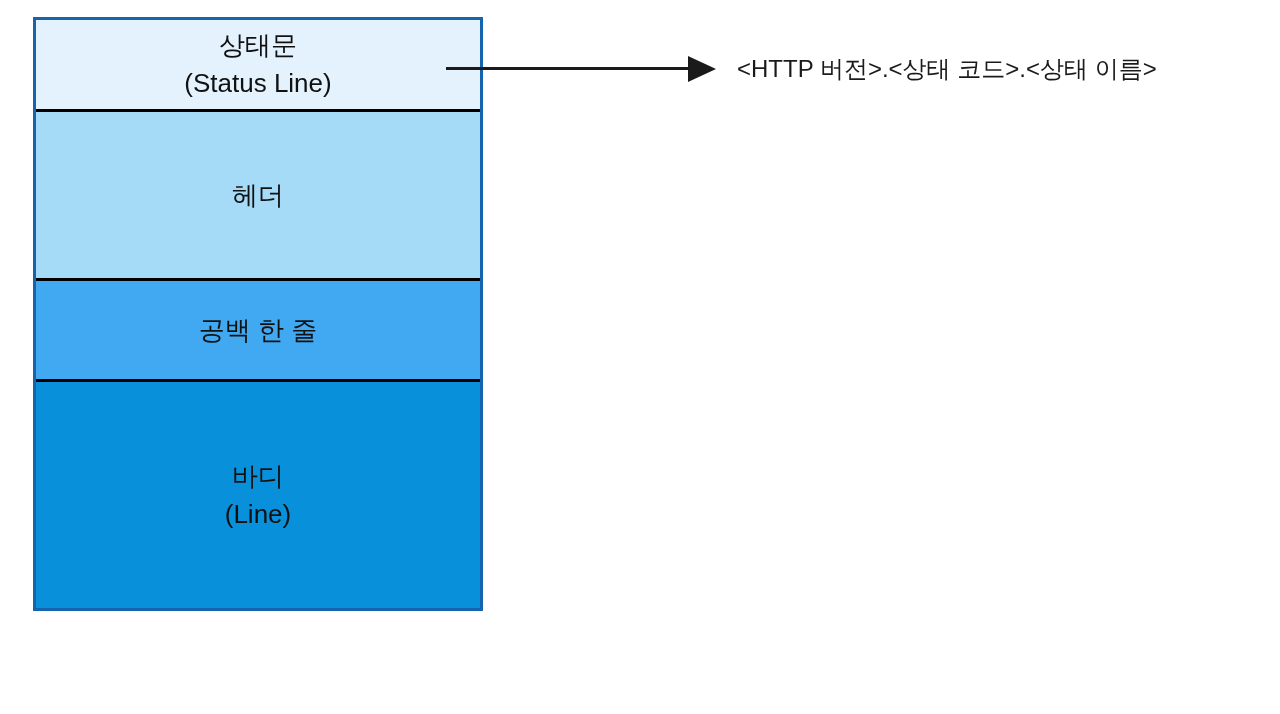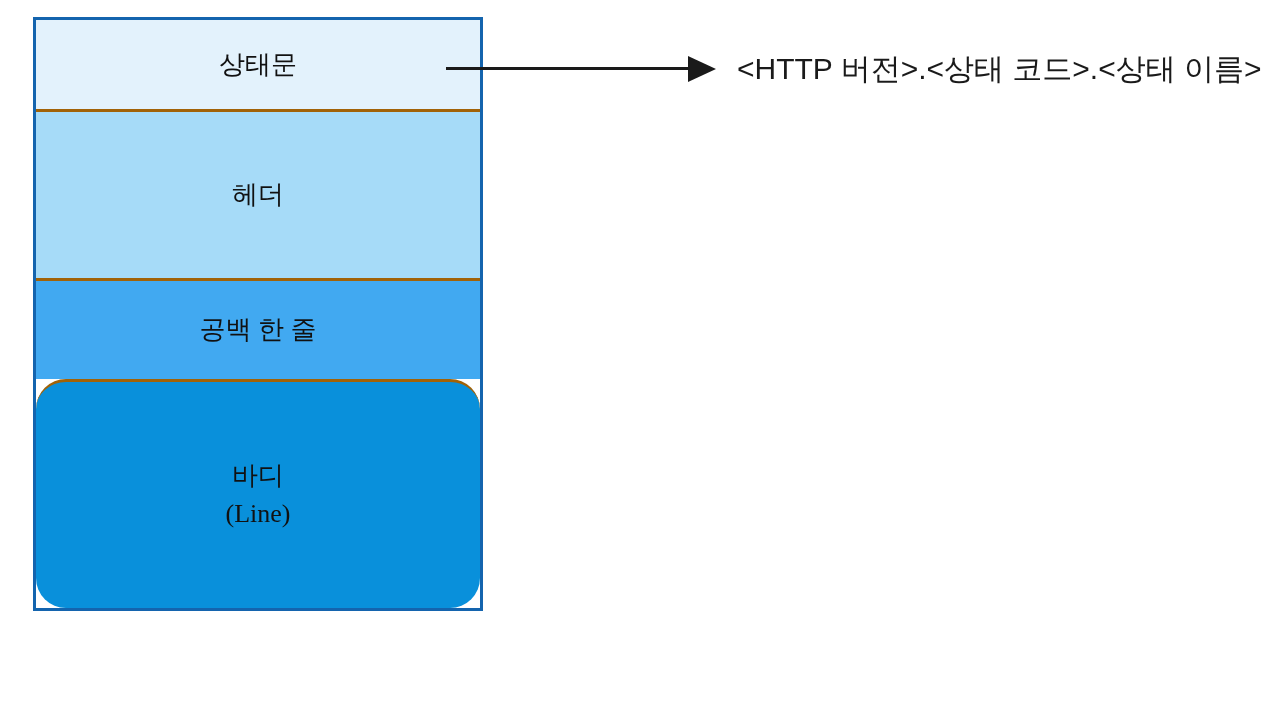--- a/index.html
+++ b/index.html
@@ -26,25 +26,25 @@
     width: 100%;
     display: flex;
     flex-direction: column;
     align-items: center;
     justify-content: center;
     text-align: center;
     color: #111111;
     font-size: 26px;
     line-height: 38px;
   }
-  .section + .section { border-top: 3px solid #a16207; font-family: Liberation Serif, serif; }
+  .section + .section { border-top: 3px solid #000000; }
   .sec-1 { height: 100px; }
   .sec-2 { height: 190px; }
   .sec-3 { height: 113px; }
-  .sec-4 { height: 257px; border-radius: 30px; }
+  .sec-4 { height: 257px; }
 
   
   .arrow-line {
     position: absolute;
     left: 446px; top: 67px;
     width: 243px; height: 3px;
     background: #1a1a1a;
   }
   .arrow-head {
     position: absolute;
@@ -53,34 +53,35 @@
     border-top: 13px solid transparent;
     border-bottom: 13px solid transparent;
     border-left: 28px solid #1a1a1a;
   }
 
   
   .annotation {
     position: absolute;
     left: 737px; top: 49px;
     height: 40px; line-height: 40px;
-    font-size: 30px;
+    font-size: 24px;
     color: #1a1a1a;
     white-space: nowrap;
   }
 </style>
 </head>
 <body>
 
 <div class="canvas">
 
   <div class="stack" style="border-color: rgb(20, 100, 174);">
 
     <div class="section sec-1" style="background-color: rgb(227, 242, 252);">
       <div>상태문</div>
+      <div>(Status Line)</div>
     </div>
 
     <div class="section sec-2" style="background-color: rgb(166, 219, 248);">
       <div>헤더</div>
     </div>
 
     <div class="section sec-3" style="background-color: rgb(65, 169, 241);">
       <div>공백 한 줄</div>
       <div></div>
     </div>

